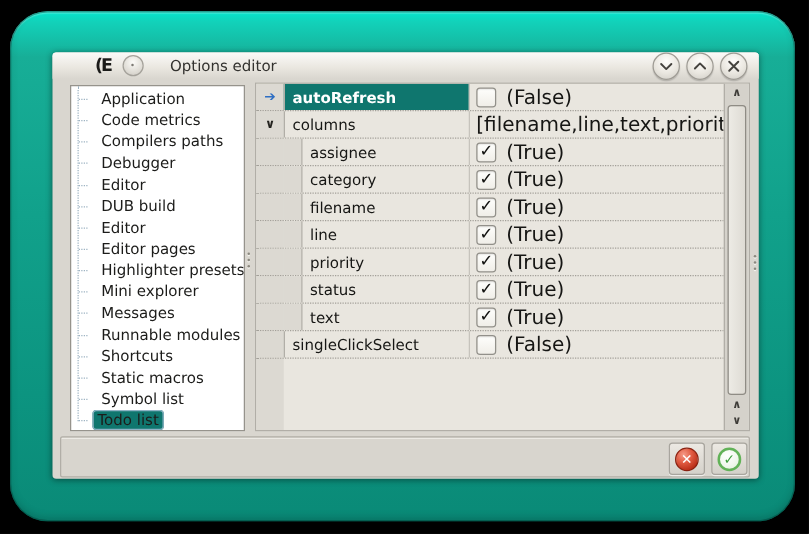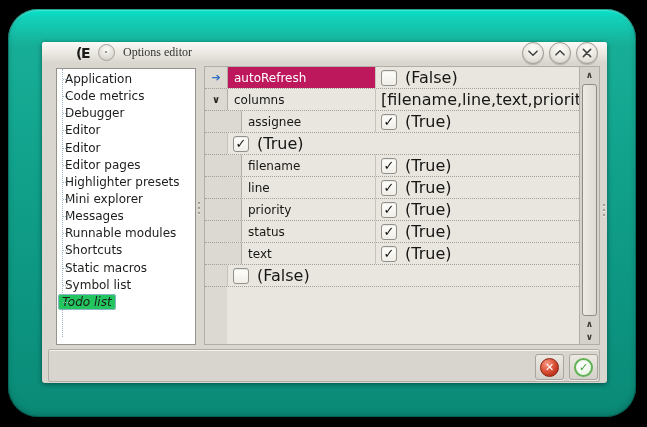--- a/index.html
+++ b/index.html
@@ -11,51 +11,51 @@
          box-shadow:inset 0 0 0 1px rgba(0,64,55,.45), inset 0 2px 1px rgba(190,255,246,.35), inset 0 -3px 6px rgba(0,50,44,.25);}
   .dialog{position:absolute;left:34px;top:33px;width:565px;height:341px;background:#d9d6cf;border-radius:3px;
           box-shadow:0 1px 5px rgba(0,0,0,.45), inset 0 1px 0 #fdfcfa;}
   
   .titlebar{position:absolute;left:0;top:0;width:100%;height:21px;border-radius:3px 3px 0 0;
             background:linear-gradient(180deg,#fbfaf8,#e9e6df 60%,#d9d6cf);display:flex;align-items:center;}
   .app-logo{margin-left:34px;font-weight:bold;font-size:14px;letter-spacing:-1.5px;color:#1b1b19;line-height:1;}
   .menu-btn{margin-left:9px;width:15px;height:15px;border-radius:50%;flex:none;position:relative;
             background:radial-gradient(circle at 50% 32%,#fcfbf8,#dedbd4 65%,#c7c4bd);border:1px solid #a5a29b;}
   .menu-btn::after{content:"";position:absolute;left:6px;top:6px;width:2px;height:2px;border-radius:50%;background:#7d7a74;}
-  .tb-title{margin-left:8px;font-size:12px;color:#33322f;font-family:Liberation Serif, serif;}
+  .tb-title{margin-left:21px;font-size:12px;color:#33322f;}
   .win-btns{margin-left:auto;margin-right:9px;display:flex;gap:5px;}
   .wbtn{width:22px;height:22px;border-radius:50%;box-sizing:border-box;flex:none;cursor:default;
         background:radial-gradient(circle at 50% 30%,#fefdfb,#eae7e0 55%,#cfccc5);
         border:1px solid #9e9b94;display:flex;align-items:center;justify-content:center;
         box-shadow:0 1px 1px rgba(0,0,0,.18);}
   .wbtn svg{display:block;}
   
   .sidebar{position:absolute;left:14px;top:26px;width:140px;height:277px;background:#fff;
            border:1px solid #96938c;box-sizing:border-box;overflow:hidden;}
   .tree{list-style:none;margin:0;padding:2px 0 0 0;position:relative;font-size:12px;color:#1c1c1a;}
   .tree::before{content:"";position:absolute;left:5px;top:0;height:268px;border-left:1px dotted #9db3c2;}
-  .tree li{height:17.15px;line-height:17.15px;position:relative;padding-left:4px;white-space:nowrap;}
+  .tree li{height:17.15px;line-height:17.15px;position:relative;padding-left:20px;white-space:nowrap;}
   .tree li::before{content:"";position:absolute;left:6px;top:8px;width:7px;border-top:1px dotted #9db3c2;}
   .tree li .lbl{padding:0 3px;border:1px solid transparent;border-radius:3px;}
-  .tree li.selected .lbl{background:#22c55e;border-color:#8db2c4;margin-left:-3px;font-style:italic;}
+  .tree li.selected .lbl{background:#0f766e;border-color:#8db2c4;margin-left:-3px;}
   
   .grip{position:absolute;display:flex;flex-direction:column;gap:3px;}
   .grip i{width:2px;height:2px;background:#8b887f;border-radius:50%;box-shadow:0 1px 0 #f3f2ed;}
   
   .grid{position:absolute;left:162px;top:24px;width:396px;height:279px;border:1px solid #b1aea7;
         background:#e9e6df;box-sizing:border-box;}
   .rows{position:absolute;left:0;top:0;right:20px;bottom:0;overflow:hidden;}
   .gutterbg{position:absolute;left:0;top:0;width:22px;bottom:0;background:#dcd9d2;}
   .row{display:flex;height:22px;box-sizing:border-box;border-bottom:1px dotted #a3a099;
        font-size:12px;color:#161614;align-items:stretch;position:relative;}
   .gcell{width:22px;flex:none;background:#dcd9d2;display:flex;align-items:center;justify-content:center;}
   .nwrap{width:148px;flex:none;display:flex;}
   .indent{width:14px;flex:none;background:#dcd9d2;}
   .ncell{flex:1;border-left:1px solid #b1aea7;display:flex;align-items:center;padding-left:6px;overflow:hidden;white-space:nowrap;}
-  .row.sel .ncell{background:#be185d;color:#fff;}
+  .row.sel .ncell{background:#0f766e;color:#fff;font-weight:bold;}
   .vcell{flex:1;border-left:1px solid #c6c3bc;display:flex;align-items:center;padding-left:5px;
          white-space:nowrap;overflow:hidden;}
   .cbox{width:14px;height:14px;box-sizing:content-box;border:1px solid #92908a;border-radius:3px;flex:none;
         background:linear-gradient(#fefefc,#f0eee8);display:flex;align-items:center;justify-content:center;
         margin-right:8px;font-size:13px;font-weight:bold;color:#121210;line-height:1;
         box-shadow:inset 0 1px 1px rgba(0,0,0,.08);}
   .arrow-glyph{color:#2f6fc4;font-size:11px;font-weight:bold;line-height:1;}
   .expander{color:#24231f;font-size:10px;font-weight:bold;line-height:1;}
   .vtext{font-size:16px;}
   
@@ -108,22 +108,24 @@
               <path d="M7,7 L15,15 M15,7 L7,15" fill="none" stroke="#45433f" stroke-width="1.7" stroke-linecap="round"></path>
             </svg>
           </span>
         </span>
       </div>
 
       <div class="sidebar">
         <ul class="tree">
           <li><span class="lbl">Application</span></li>
           <li><span class="lbl">Code metrics</span></li>
+          <li><span class="lbl">Compilers paths</span></li>
           <li><span class="lbl">Debugger</span></li>
           <li><span class="lbl">Editor</span></li>
+          <li><span class="lbl">DUB build</span></li>
           <li><span class="lbl">Editor</span></li>
           <li><span class="lbl">Editor pages</span></li>
           <li><span class="lbl">Highlighter presets</span></li>
           <li><span class="lbl">Mini explorer</span></li>
           <li><span class="lbl">Messages</span></li>
           <li><span class="lbl">Runnable modules</span></li>
           <li><span class="lbl">Shortcuts</span></li>
           <li><span class="lbl">Static macros</span></li>
           <li><span class="lbl">Symbol list</span></li>
           <li class="selected"><span class="lbl">Todo list</span></li>
@@ -174,20 +176,24 @@
             <div class="vcell">
               <span class="cbox">
                   <span>✓</span>
                 </span>
               <span class="vtext">(True)</span>
             </div>
           </div>
 
           <div class="row">
             <div class="gcell"></div>
+            <div class="nwrap">
+                <div class="indent"></div>
+              <div class="ncell">category</div>
+              </div>
             <div class="vcell">
               <span class="cbox">
                   <span>✓</span>
                 </span>
               <span class="vtext">(True)</span>
             </div>
           </div>
 
           <div class="row">
             <div class="gcell"></div>
@@ -254,20 +260,23 @@
             <div class="vcell">
               <span class="cbox">
                   <span>✓</span>
                 </span>
               <span class="vtext">(True)</span>
             </div>
           </div>
 
           <div class="row">
             <div class="gcell"></div>
+            <div class="nwrap">
+                <div class="ncell">singleClickSelect</div>
+              </div>
             <div class="vcell">
               <span class="cbox"></span>
               <span class="vtext">(False)</span>
             </div>
           </div>
         </div>
 
         <div class="vscroll">
           <div class="sarrow top">∧</div>
           <div class="thumb"></div>

